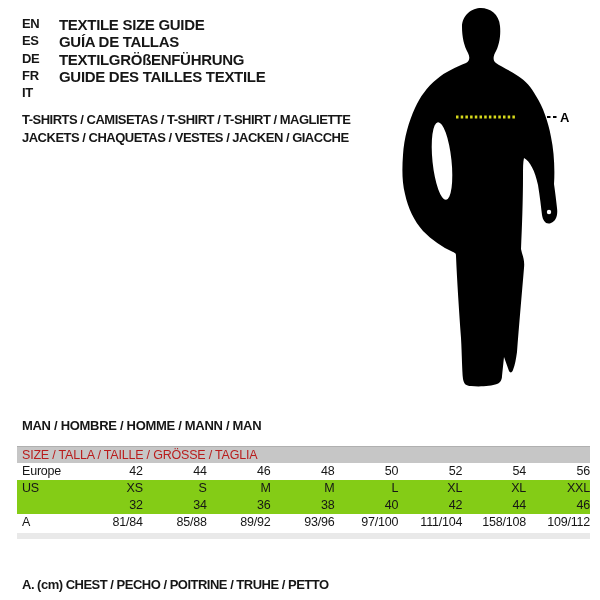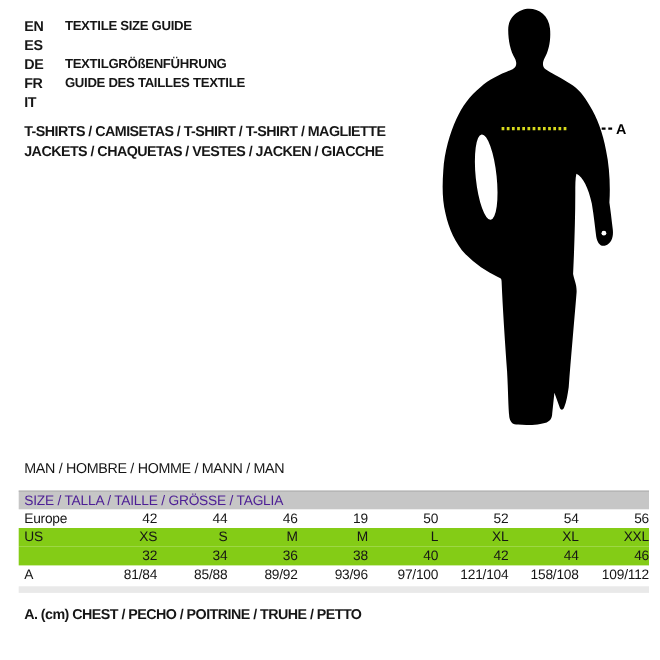--- a/index.html
+++ b/index.html
@@ -3,60 +3,61 @@
 <meta charset="utf-8">
 <style>
   html,body{margin:0;padding:0;background:#fff;}
   .page{position:relative;width:600px;height:600px;background:#ffffff;overflow:hidden;
         font-family:"Liberation Sans",sans-serif;color:#161616;}
 
   
   .langs{position:absolute;left:22px;top:16px;}
   .lang-row{display:flex;height:17.3px;align-items:flex-start;}
   .lang-code{width:37px;font-weight:bold;font-size:13px;letter-spacing:-0.3px;}
-  .lang-name{font-weight:bold;font-size:12px;letter-spacing:-0.3px;white-space:nowrap;}
+  .lang-name{font-weight:bold;font-size:15px;letter-spacing:-0.3px;white-space:nowrap;}
 
   
   .cats{position:absolute;left:22px;top:111px;font-weight:bold;font-size:13px;
         letter-spacing:-0.5px;line-height:17.5px;white-space:nowrap;}
 
   
   .figure{position:absolute;left:400px;top:5px;width:180px;height:385px;}
 
   
-  .man-title{position:absolute;left:22px;top:418px;font-weight:normal;font-size:13px;
+  .man-title{position:absolute;left:22px;top:418px;font-weight:bold;font-size:13px;
              letter-spacing:-0.3px;white-space:nowrap;}
 
   
   .size-table{position:absolute;left:17px;top:446px;width:573px;font-size:12.5px;
               letter-spacing:-0.2px;}
   .thead{height:17px;line-height:16px;background:#c6c6c6;padding-left:5px;
-         border-top:1px solid #b0b0b0;box-sizing:border-box;color:#4c1d95;}
+         border-top:1px solid #b0b0b0;box-sizing:border-box;color:#b91c1c;}
   .trow{display:grid;grid-template-columns:62px repeat(8,1fr);height:17px;line-height:17px;}
   .trow.shaded{background:#84cc16;}
   .tlabel{padding-left:5px;}
   .tval{text-align:right;}
   .tbar{height:6px;background:#e9e9e9;margin-top:2px;}
 
   
-  .footnote{position:absolute;left:22px;top:551px;font-weight:bold;font-size:13px;
+  .footnote{position:absolute;left:22px;top:577px;font-weight:bold;font-size:13px;
             letter-spacing:-0.5px;white-space:nowrap;}
 </style>
 </head>
 <body>
 
 <div class="page">
 
   <div class="langs">
     <div class="lang-row">
       <span class="lang-code">EN</span>
       <span class="lang-name">TEXTILE SIZE GUIDE</span>
     </div>
     <div class="lang-row">
       <span class="lang-code">ES</span>
+      <span class="lang-name">GUÍA DE TALLAS</span>
     </div>
     <div class="lang-row">
       <span class="lang-code">DE</span>
       <span class="lang-name">TEXTILGRÖßENFÜHRUNG</span>
     </div>
     <div class="lang-row">
       <span class="lang-code">FR</span>
       <span class="lang-name">GUIDE DES TAILLES TEXTILE</span>
     </div>
     <div class="lang-row">
@@ -116,21 +117,21 @@
   <div class="man-title">MAN / HOMBRE / HOMME / MANN / MAN</div>
 
   <div class="size-table">
     <div class="thead">SIZE / TALLA / TAILLE / GRÖSSE / TAGLIA</div>
 
     <div class="trow">
       <span class="tlabel">Europe</span>
       <span class="tval">42</span>
       <span class="tval">44</span>
       <span class="tval">46</span>
-      <span class="tval">19</span>
+      <span class="tval">48</span>
       <span class="tval">50</span>
       <span class="tval">52</span>
       <span class="tval">54</span>
       <span class="tval">56</span>
     </div>
 
     <div class="trow shaded">
       <span class="tlabel">US</span>
       <span class="tval">XS</span>
       <span class="tval">S</span>
@@ -154,21 +155,21 @@
       <span class="tval">46</span>
     </div>
 
     <div class="trow">
       <span class="tlabel">A</span>
       <span class="tval">81/84</span>
       <span class="tval">85/88</span>
       <span class="tval">89/92</span>
       <span class="tval">93/96</span>
       <span class="tval">97/100</span>
-      <span class="tval">121/104</span>
+      <span class="tval">111/104</span>
       <span class="tval">158/108</span>
       <span class="tval">109/112</span>
     </div>
 
     <div class="tbar"></div>
   </div>
 
   <div class="footnote">A. (cm) CHEST / PECHO / POITRINE / TRUHE / PETTO</div>
 
 </div>

